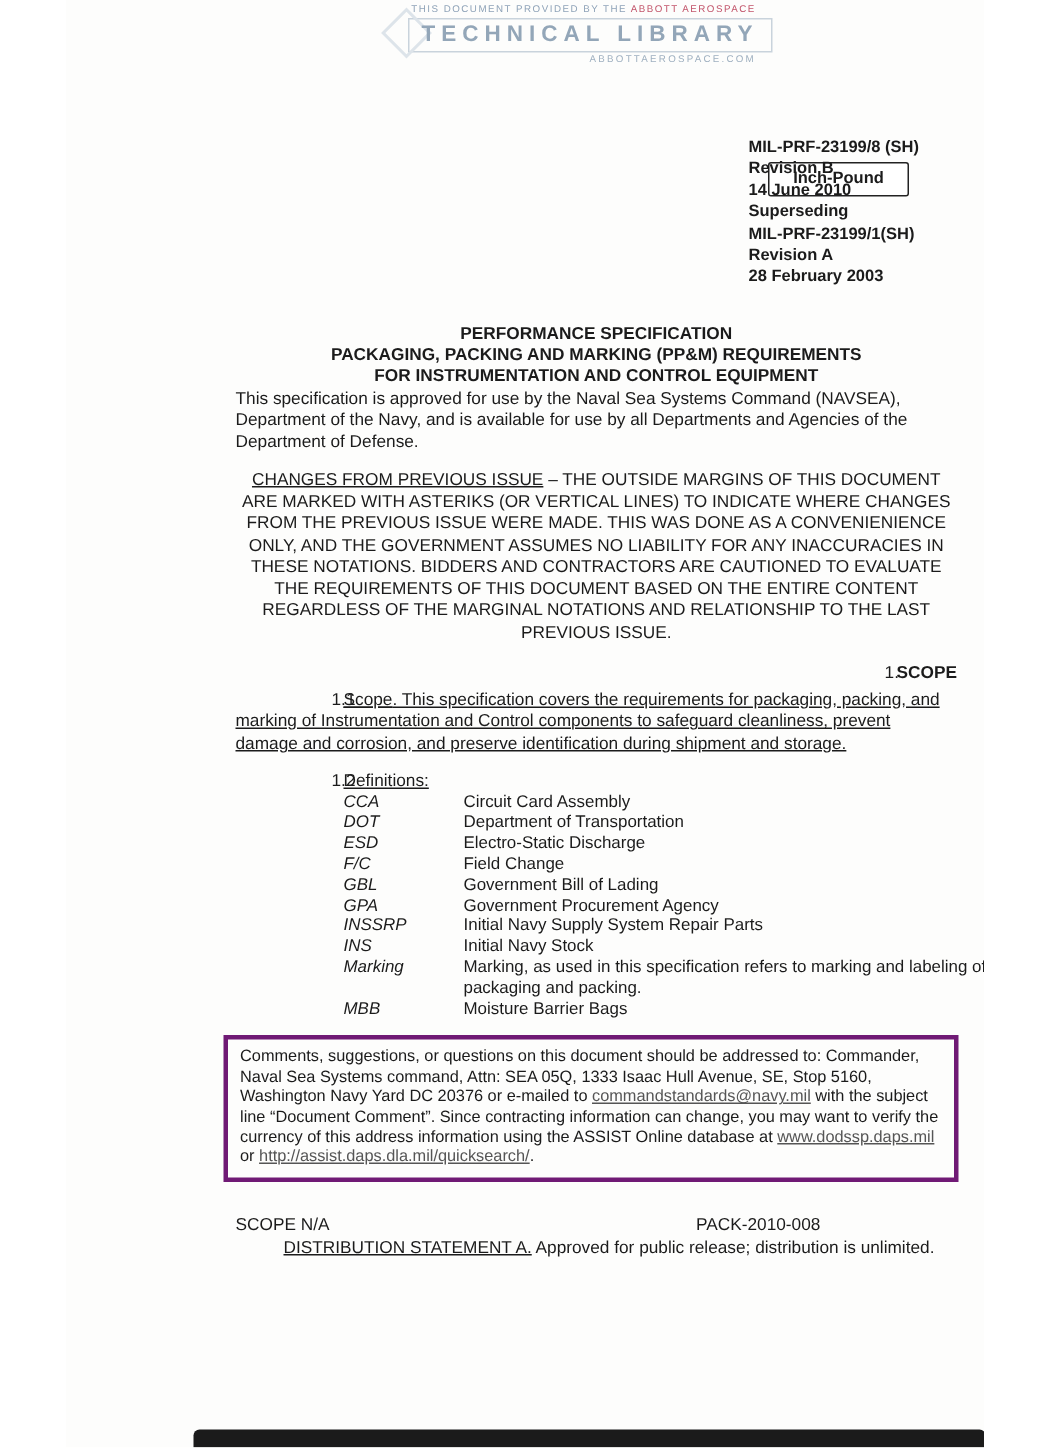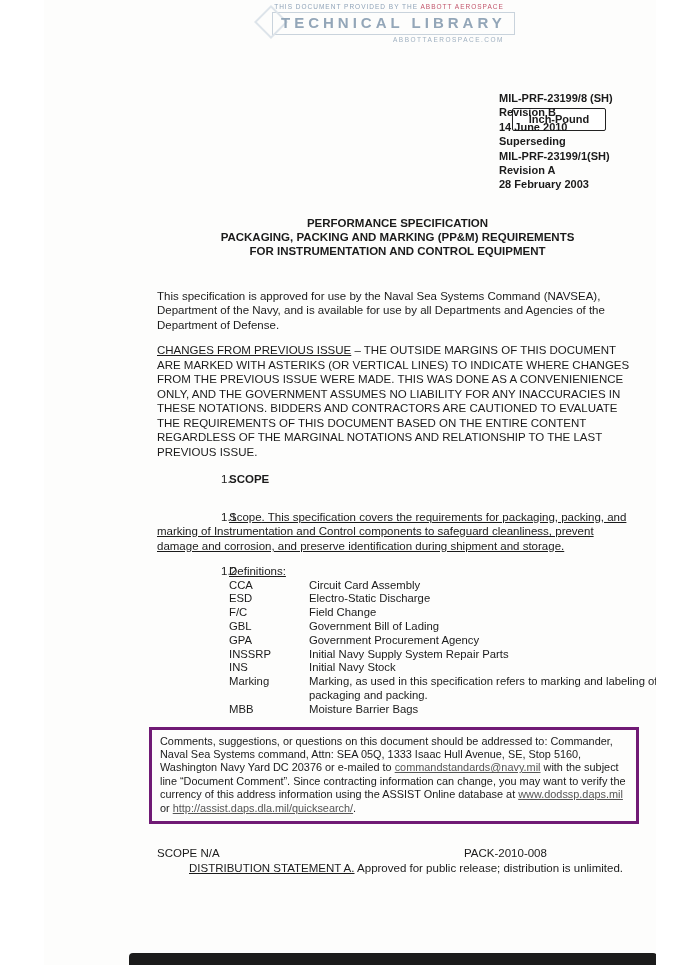--- a/index.html
+++ b/index.html
@@ -98,44 +98,45 @@
     left: 113px;
     width: 481px;
     font-size: 11.5px;
     line-height: 14.5px;
   }
   .doc-title {
     text-align: center;
     font-weight: bold;
     font-size: 11.5px;
     line-height: 14.2px;
-    margin-bottom: 30px;
+    margin-bottom: 0;
   }
   .para { margin-bottom: 11px; }
-  .caps-para { margin-bottom: 13px; }
+  .caps-para { margin-bottom: 13px; text-align: center; }
   .u { text-decoration: underline; }
 
   .section-head {
     text-indent: 32px;
-    margin-bottom: 23px;
+    margin-bottom: 3px;
+    text-align: right;
   }
   .para-num { display: inline-block; width: 40px; }
   .bold { font-weight: bold; }
 
   .indent-para { text-indent: 32px; margin-bottom: 11px; text-decoration: underline; }
 
   .defs-lead { text-indent: 32px; }
   .defs { width: 507px; margin-bottom: 10px; }
   .def-row {
     display: flex;
     padding-left: 72px;
     font-size: 11.3px;
     line-height: 13.8px;
   }
-  .def-term { width: 80px; flex-shrink: 0; }
+  .def-term { width: 80px; flex-shrink: 0; font-style: italic; }
   .def-meaning { flex: 1; }
 
   
   .comment-box {
     margin-left: -8px;
     width: 490px;
     border: 3px solid #701a75;
     padding: 5px 8px 6px 8px;
     font-size: 10.9px;
     line-height: 13.4px;
@@ -216,20 +217,24 @@
     <div class="defs-lead">
       <span class="para-num">1.2</span><span class="u">Definitions:</span>
     </div>
 
     <div class="defs">
       <div class="def-row">
         <span class="def-term">CCA</span>
         <span class="def-meaning">Circuit Card Assembly</span>
       </div>
       <div class="def-row">
+        <span class="def-term">DOT</span>
+        <span class="def-meaning">Department of Transportation</span>
+      </div>
+      <div class="def-row">
         <span class="def-term">ESD</span>
         <span class="def-meaning">Electro-Static Discharge</span>
       </div>
       <div class="def-row">
         <span class="def-term">F/C</span>
         <span class="def-meaning">Field Change</span>
       </div>
       <div class="def-row">
         <span class="def-term">GBL</span>
         <span class="def-meaning">Government Bill of Lading</span>

